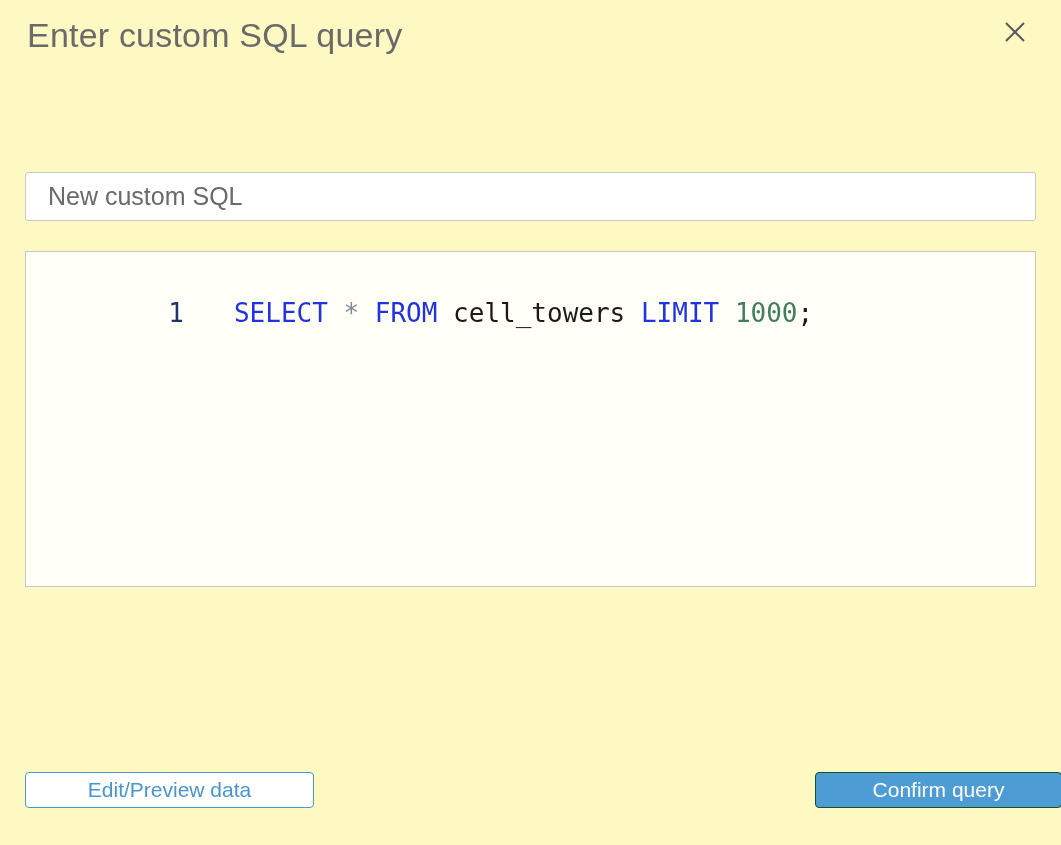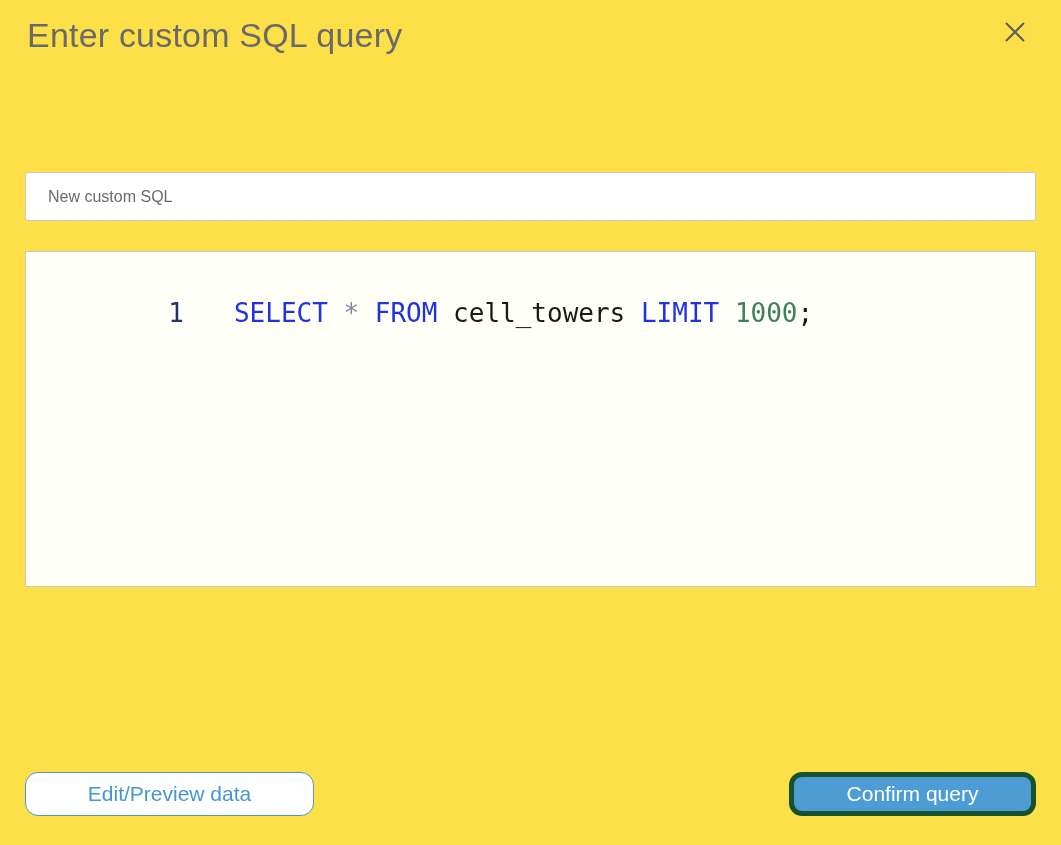--- a/index.html
+++ b/index.html
@@ -5,21 +5,21 @@
   html, body {
     margin: 0;
     padding: 0;
     background: #ffffff;
     font-family: "Liberation Sans", sans-serif;
   }
   .dialog {
     position: relative;
     width: 1061px;
     height: 845px;
-    background: #fde047;
+    background: #fef9c3;
     overflow: hidden;
     text-decoration: underline;
   }
   .dialog-title {
     position: absolute;
     left: 27px;
     top: 16px;
     font-size: 34px;
     font-weight: 400;
     color: #6a6a6a;
@@ -48,21 +48,21 @@
     left: 25px;
     top: 172px;
     width: 1011px;
     height: 49px;
     box-sizing: border-box;
     border: 1px solid #c9c9c9;
     border-radius: 3px;
     background: #ffffff;
     padding: 0 0 0 22px;
     font-family: "Liberation Sans", sans-serif;
-    font-size: 16px;
+    font-size: 25px;
     color: #6a6a6a;
     outline: none;
   }
   .sql-editor {
     position: absolute;
     left: 25px;
     top: 251px;
     width: 1011px;
     height: 336px;
     box-sizing: border-box;
@@ -87,43 +87,43 @@
     color: #21356b;
   }
   .tok-kw  { color: #2133e0; }
   .tok-op  { color: #7e8b99; }
   .tok-id  { color: #1a1a1a; }
   .tok-num { color: #3e7f5c; }
   .tok-pl  { color: #1a1a1a; }
   .btn {
     position: absolute;
     top: 772px;
-    height: 44px;
+    height: 36px;
     box-sizing: border-box;
-    border-radius: 13px;
+    border-radius: 4px;
     font-family: "Liberation Sans", sans-serif;
     font-size: 21px;
     display: flex;
     align-items: center;
     justify-content: center;
     cursor: pointer;
     user-select: none;
   }
   .btn-secondary {
     left: 25px;
     width: 289px;
     background: #ffffff;
     border: 1px solid #4b99d2;
     color: #4796d2;
   }
   .btn-primary {
-    left: 789px;
+    left: 815px;
     width: 247px;
     background: #4d9cd4;
-    border: 5px solid #14532d;
+    border: 1px solid #14532d;
     color: #ffffff;
   }
 </style>
 </head>
 <body>
 
 <div class="dialog">
 
   <div class="dialog-title">Enter custom SQL query</div>
 

